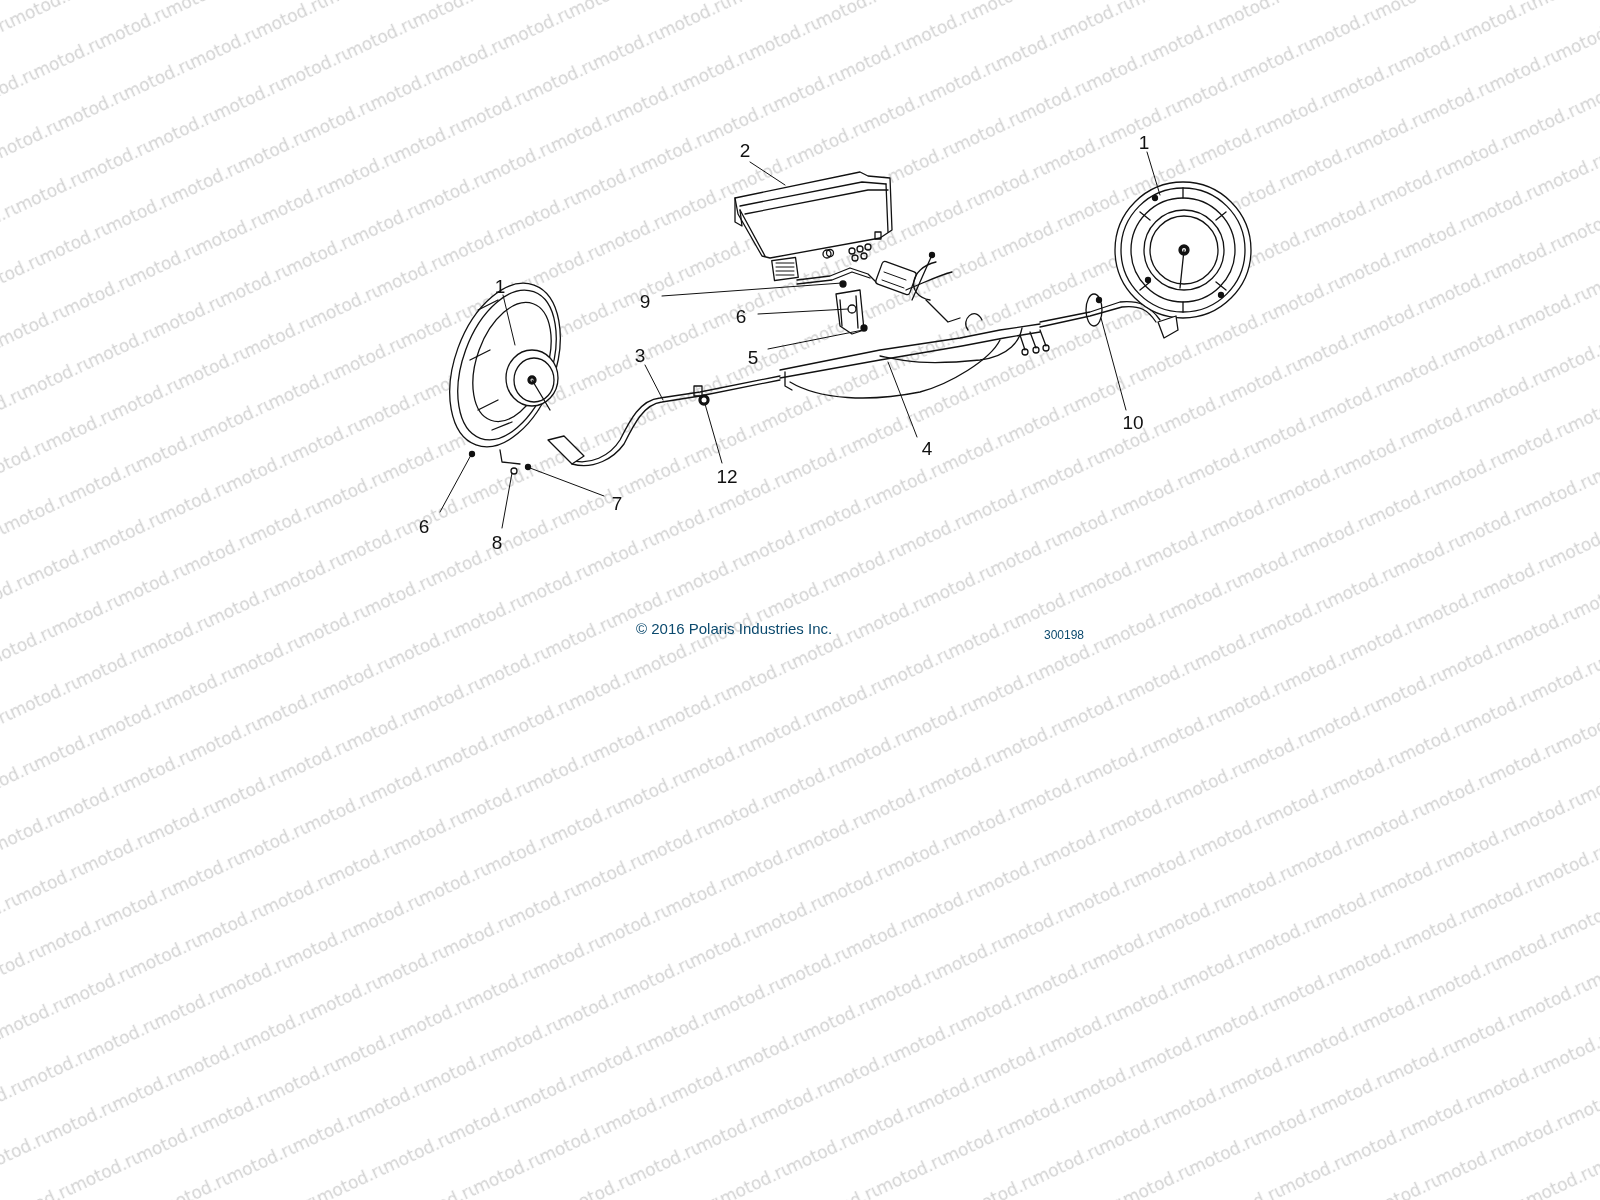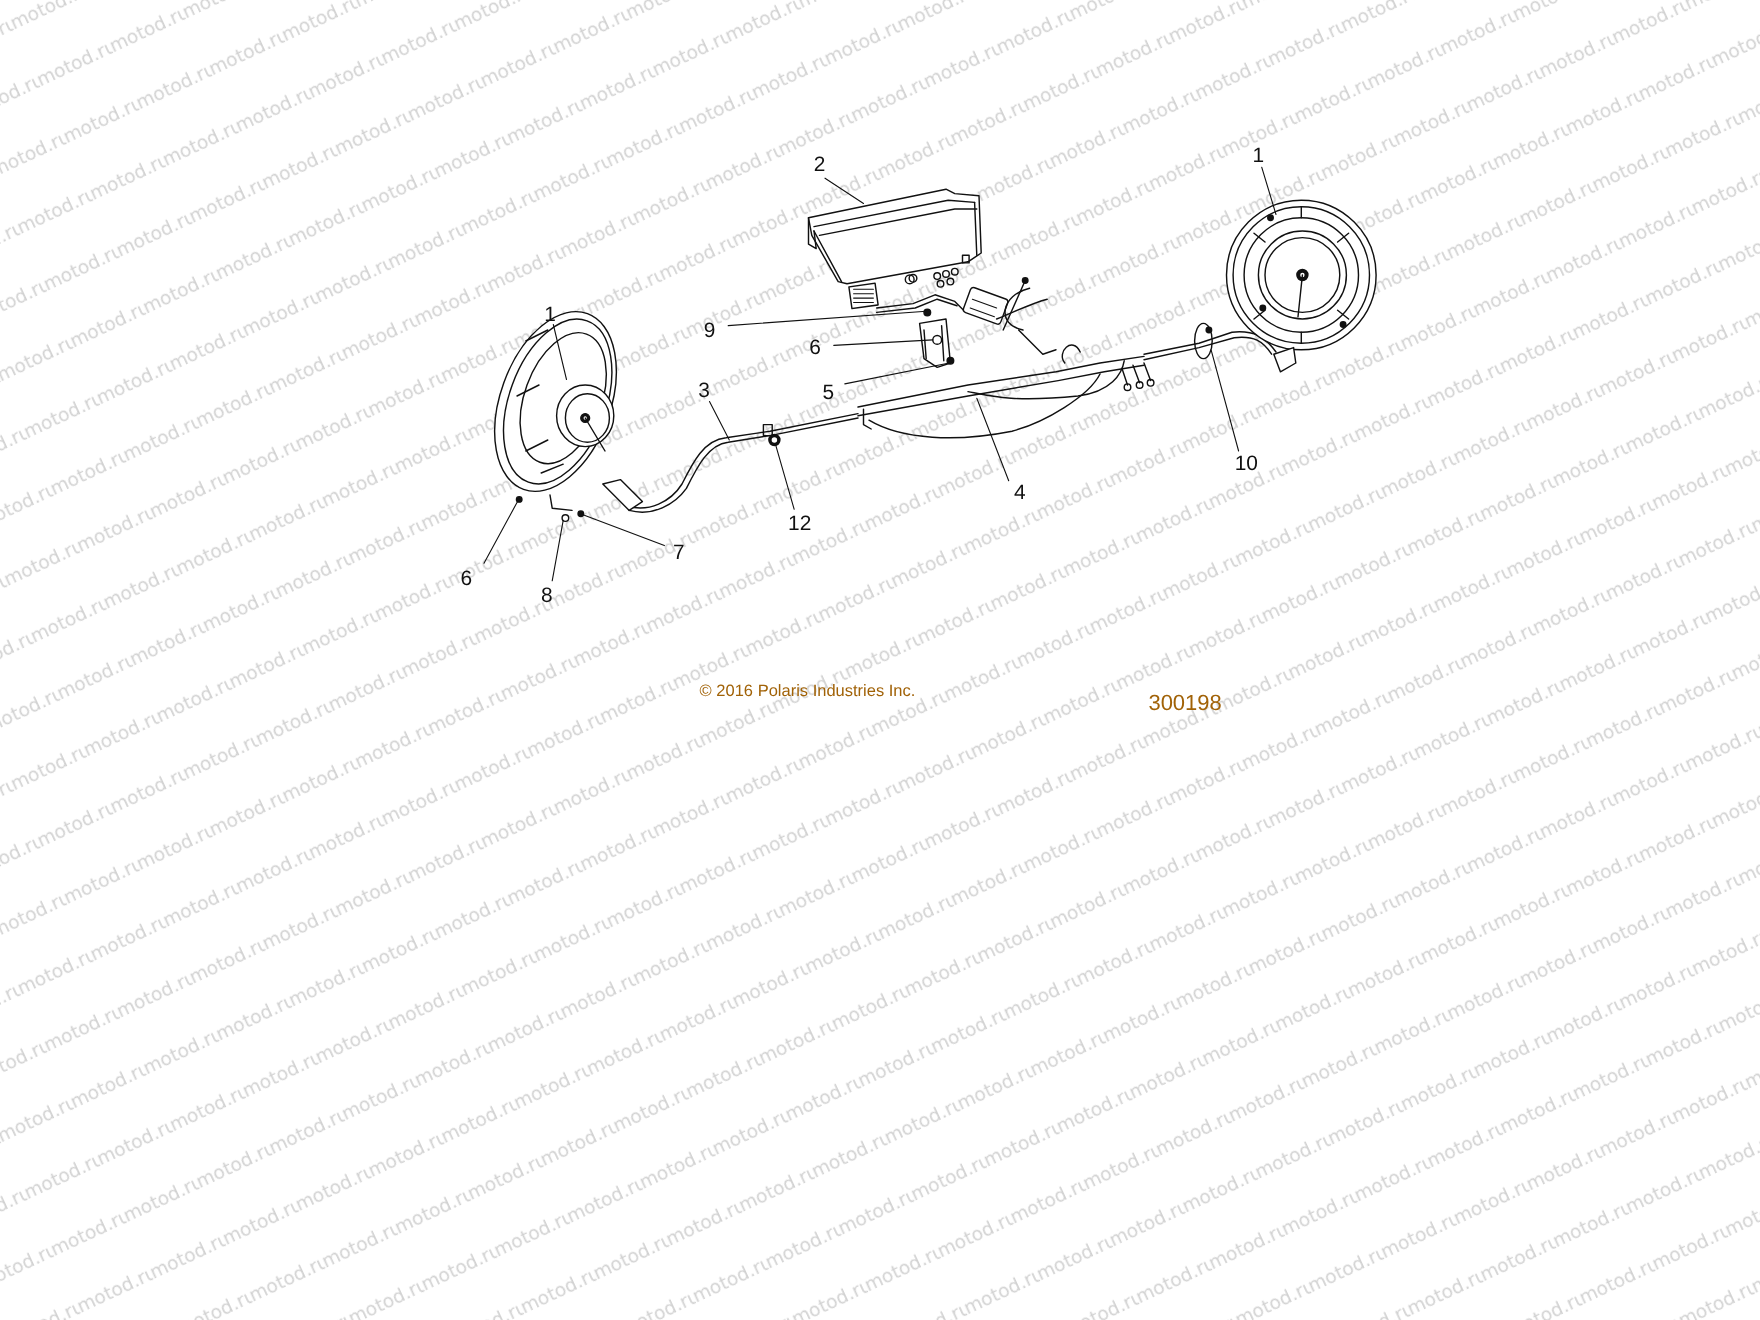--- a/index.html
+++ b/index.html
@@ -1,23 +1,23 @@
 <!DOCTYPE html>
 <html><head>
 <meta charset="utf-8">
 <style>
   html, body { margin: 0; padding: 0; background: #ffffff; }
   body { width: 1600px; height: 1200px; position: relative; overflow: hidden;
          font-family: "Liberation Sans", sans-serif; }
   #watermark { position: absolute; left: 0; top: 0; width: 1600px; height: 1200px; z-index: 0; pointer-events: none; }
   #diagram { position: absolute; left: 0; top: 0; width: 1600px; height: 1200px; z-index: 1; }
   .callout { position: absolute; z-index: 2; font-size: 19px; color: #111; line-height: 1; transform: translate(-50%, -50%); cursor: pointer; }
-  .footer-text { position: absolute; z-index: 2; color: #a16207; }
+  .footer-text { position: absolute; z-index: 2; color: #0c4a6e; }
   #copyright { left: 636px; top: 620px; font-size: 15px; }
-  #figure-number { left: 1044px; top: 628px; font-size: 20px; }
+  #figure-number { left: 1044px; top: 628px; font-size: 12px; }
 </style>
 </head>
 <body>
 
 <svg id="watermark" xmlns="http://www.w3.org/2000/svg" width="1600" height="1200">
   <defs>
     <pattern id="wm" patternUnits="userSpaceOnUse" width="73" height="57" patternTransform="rotate(-25)">
       <text x="0" y="30" font-family="DejaVu Sans, sans-serif" font-size="17" fill="#d2d2d2" id="wm-text">motod.ru</text>
     </pattern>
   </defs>

